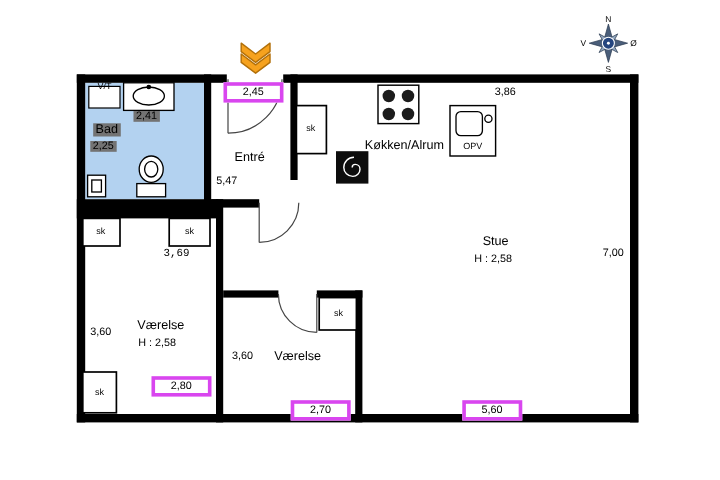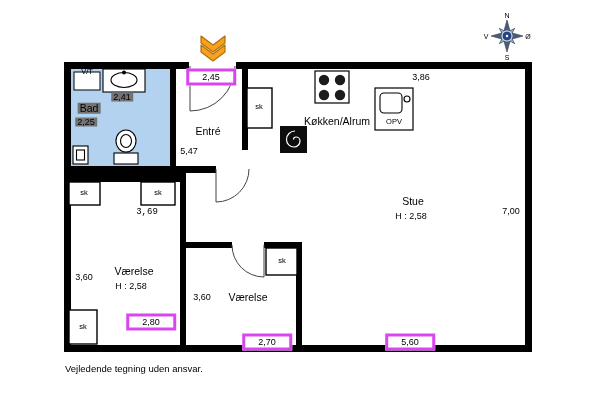--- a/index.html
+++ b/index.html
@@ -134,14 +134,13 @@
   <div class="lbl room-name" style="left:134px; top:271px;">Værelse</div>
   <div class="lbl" style="left:131px; top:286px;">H : 2,58</div>
   <div class="lbl small" style="left:83px; top:327px;">sk</div>
   <div class="lbl boxed" style="left:135px; top:322px;margin-left:16px;">2,80</div>
 
   <div class="lbl" style="left:202px; top:297px;">3,60</div>
   <div class="lbl room-name" style="left:248px; top:297px;">Værelse</div>
   <div class="lbl small" style="left:282px; top:261px;">sk</div>
   <div class="lbl boxed" style="left:240px; top:342px;margin-left:27px;">2,70</div>
 
-  <div class="lbl disclaimer">Vejledende tegning uden ansvar.</div>
 </div>
 
 </body></html>

